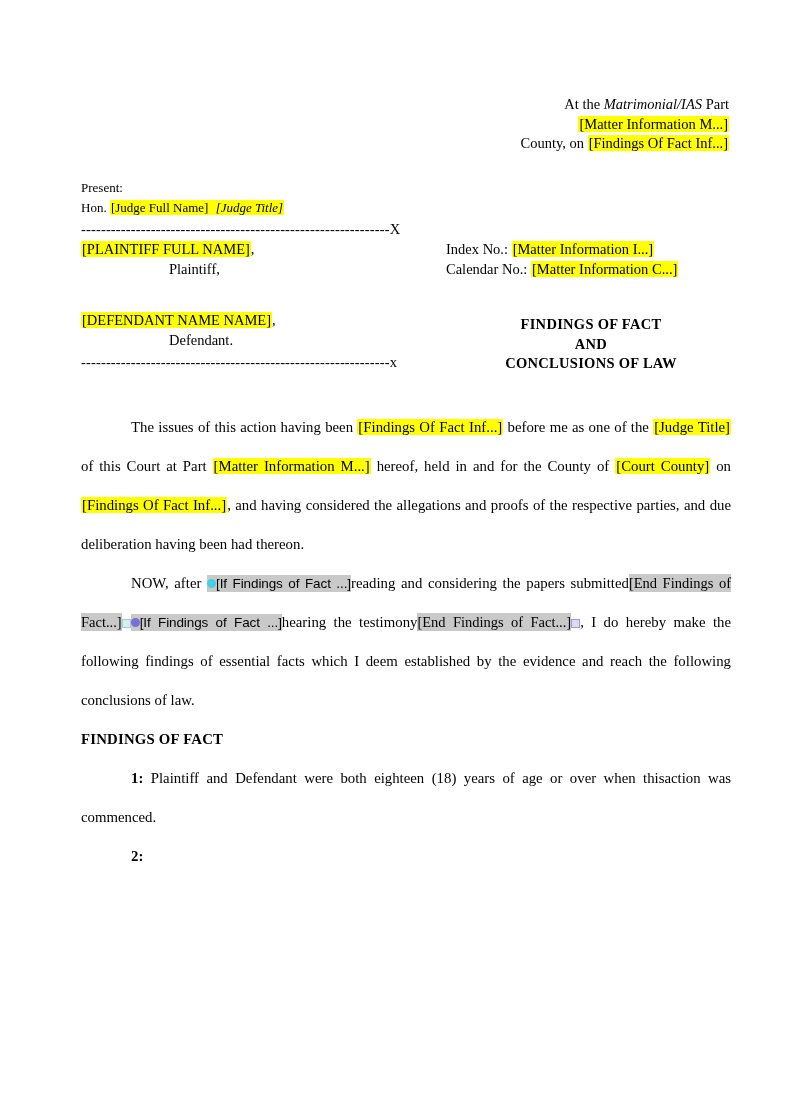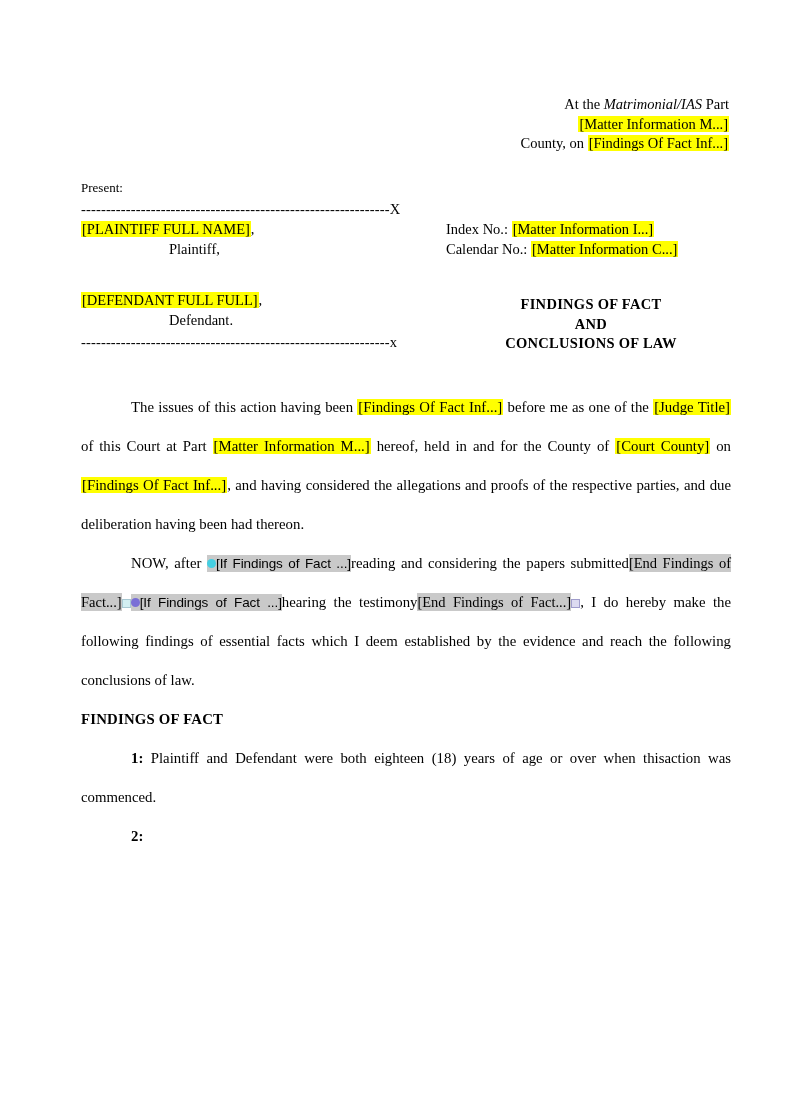--- a/index.html
+++ b/index.html
@@ -160,27 +160,28 @@
   <div class="doc">
 
     <div class="venue">
       <span class="ln"><span>At the </span><span class="italic">Matrimonial/IAS</span><span> Part</span></span>
       <span class="ln"><span class="hl">[Matter Information M...]</span></span>
       <span class="ln"><span>County, on </span><span class="hl">[Findings Of Fact Inf...]</span></span>
     </div>
 
     <div class="present">
       <div>Present:</div>
+      <div><span>Hon. </span><span class="hl">[Judge Full Name]</span><span class="hl"> </span><span class="hl italic">[Judge Title]</span></div>
     </div>
     <div class="rule">--------------------------------------------------------------X</div>
 
     <div class="parties">
       <div class="party-name"><span class="hl">[PLAINTIFF FULL NAME]</span><span>,</span></div>
       <div class="party-role">Plaintiff,</div>
-      <div class="party-name pre-def"><span class="hl">[DEFENDANT FULL FULL]</span><span>,</span></div>
+      <div class="party-name pre-def"><span class="hl">[DEFENDANT NAME NAME]</span><span>,</span></div>
       <div class="party-role">Defendant.</div>
 
       <div class="caption-right">
         <div class="idx-line"><span>Index No.: </span><span class="hl">[Matter Information I...]</span></div>
         <div class="idx-line"><span>Calendar No.: </span><span class="hl">[Matter Information C...]</span></div>
         <div class="doctitle" style="margin-top:36px;">
           <div>FINDINGS OF FACT</div>
           <div>AND</div>
           <div>CONCLUSIONS OF LAW</div>
         </div>

